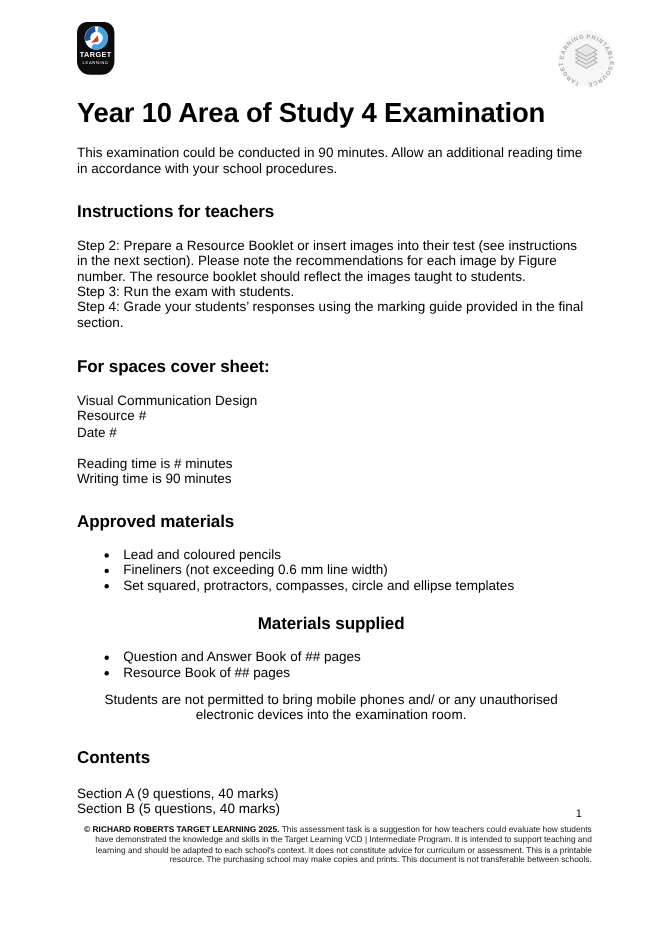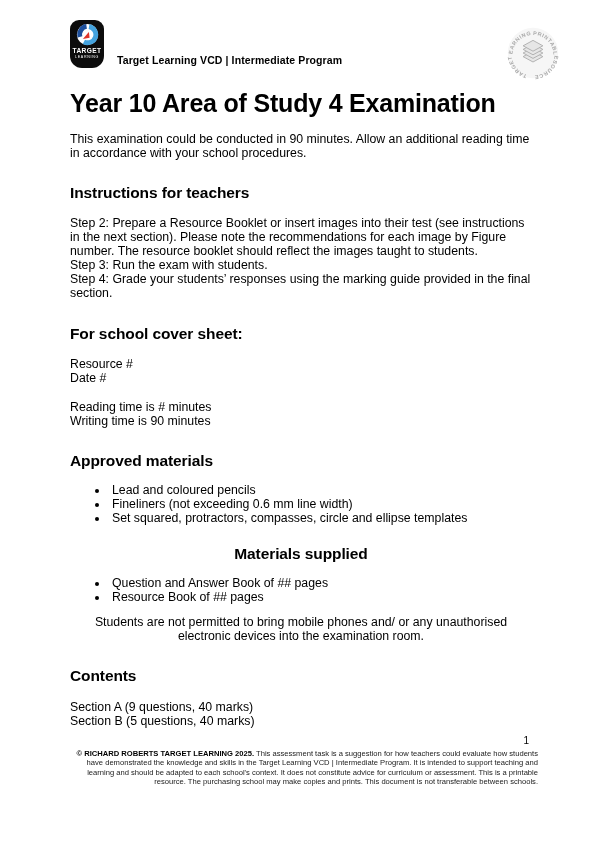--- a/index.html
+++ b/index.html
@@ -48,21 +48,20 @@
     <div class="logo-badge">
       <svg class="logo-mark" viewBox="0 0 24 24">
         <circle cx="12" cy="12" r="11" fill="#ffffff"></circle>
         <path d="M 4.2 14.5 A 8.5 8.5 0 0 1 11 3.6" stroke="#1d4f9c" stroke-width="5" fill="none"></path>
         <path d="M 13.6 3.7 A 8.5 8.5 0 1 1 8.2 19.6" stroke="#44a3de" stroke-width="5" fill="none"></path>
         <polygon points="7.2,16.8 13.4,9.4 14.2,15.4" fill="#e0352b"></polygon>
       </svg>
       <div class="logo-line1">TARGET</div>
       <div class="logo-line2">LEARNING</div>
     </div>
-    <div class="program-title">Target Learning VCD | Intermediate Program</div>
     <svg class="stamp" viewBox="0 0 60 60">
       <defs>
         <path id="arcTop" d="M 7 33 A 23 23 0 0 1 53 33"></path>
         <path id="arcBot" d="M 54 31 A 24 24 0 0 1 6 31"></path>
       </defs>
       <circle cx="30" cy="30" r="28" fill="#f6f6f6"></circle>
       <g fill="#e6e6e6" stroke="#ababab" stroke-width="1" stroke-linejoin="round">
         <polygon points="30,28 41,34 30,40 19,34"></polygon>
         <polygon points="30,24 41,30 30,36 19,30"></polygon>
         <polygon points="30,20 41,26 30,32 19,26"></polygon>
@@ -82,22 +81,23 @@
   <div class="content">
     <p class="intro">This examination could be conducted in 90 minutes. Allow an additional reading time in accordance with your school procedures.</p>
 
     <h2>Instructions for teachers</h2>
     <div class="block">
       <div>Step 2: Prepare a Resource Booklet or insert images into their test (see instructions in the next section). Please note the recommendations for each image by Figure number. The resource booklet should reflect the images taught to students.</div>
       <div>Step 3: Run the exam with students.</div>
       <div>Step 4: Grade your students’ responses using the marking guide provided in the final section.</div>
     </div>
 
-    <h2>For school cover sheet:</h2>
+    <h2>For spaces cover sheet:</h2>
     <div class="lines">
+      <div>Visual Communication Design</div>
       <div>Resource #</div>
       <div>Date #</div>
       <div class="gap"></div>
       <div>Reading time is # minutes</div>
       <div>Writing time is 90 minutes</div>
     </div>
 
     <h2>Approved materials</h2>
     <ul>
       <li>Lead and coloured pencils</li>

